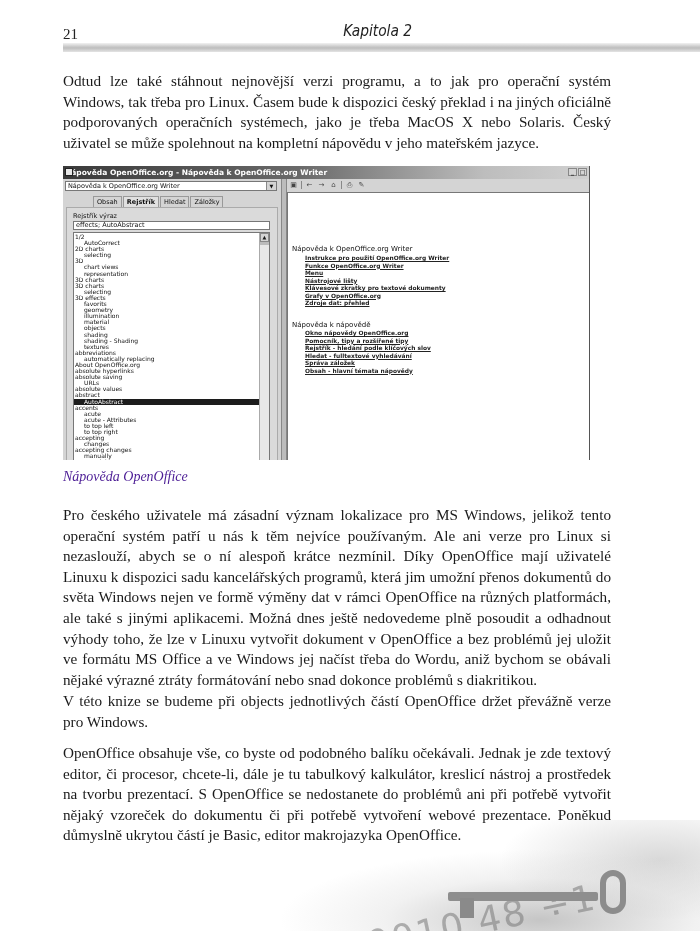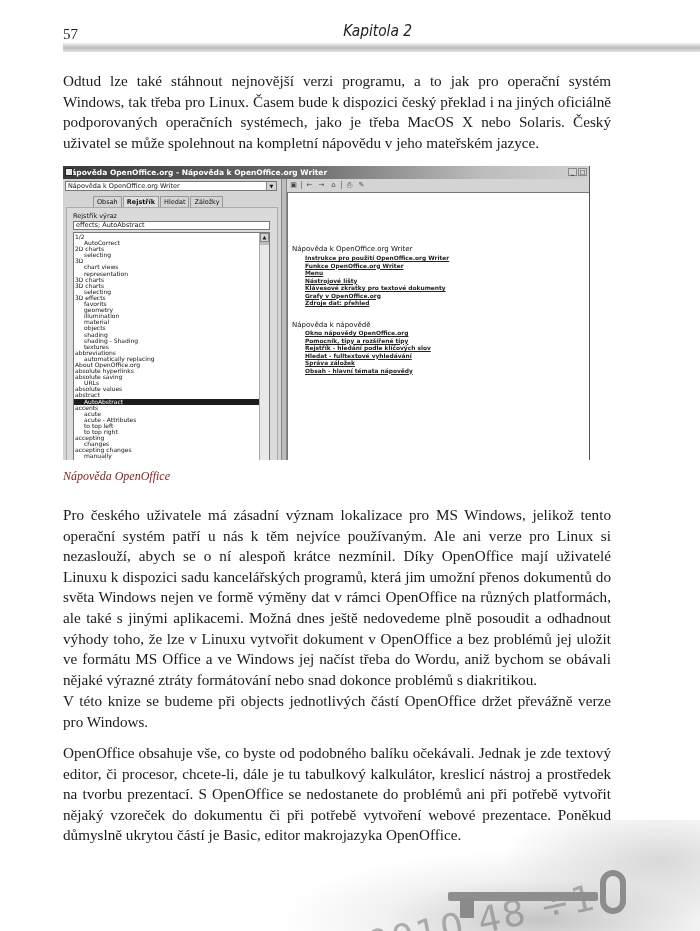--- a/index.html
+++ b/index.html
@@ -28,21 +28,21 @@
       position: absolute; left: 63px; width: 548px;
       font-size: 15.2px; line-height: 20.6px; text-align: justify;
       margin: 0; color: #1a1a1a;
     }
     .p1 { top: 71px; }
     .p2 { top: 505px; }
     .p3 { top: 691px; }
     .p4 { top: 743px; }
     .caption {
       position: absolute; left: 63px; top: 469px;
-      font-style: italic; font-size: 12px; color: #7f1d1d;
+      font-style: italic; font-size: 14px; color: #4c1d95;
     }
 
     
     .figure {
       position: absolute; left: 63px; top: 166px; width: 526px; height: 294px;
       background: #d4d4d4; overflow: hidden;
       font-family: "DejaVu Sans", "Liberation Sans", sans-serif;
       border-right: 1px solid #555;
     }
     .titlebar {
@@ -142,21 +142,21 @@
       position: absolute; left: 420px; top: 50px; width: 26px; height: 44px; border: 6px solid #8c8c8c; border-radius: 14px; box-sizing: border-box;
     }
     .deco-digits {
       position: absolute; left: 185px; top: 80px; font-family: "DejaVu Sans", sans-serif; font-size: 36px; color: rgba(120,120,120,0.55);
       letter-spacing: 2px; transform: rotate(-12deg); white-space: nowrap;
     }
   </style>
 </head>
 <body>
 
-<div class="page-number">57</div>
+<div class="page-number">21</div>
 <div class="chapter-title">Kapitola 2</div>
 <div class="header-rule"></div>
 
 <p class="para p1">Odtud lze také stáhnout nejnovější verzi programu, a to jak pro operační systém Windows, tak třeba pro Linux. Časem bude k dispozici český překlad i na jiných oficiálně podporovaných operačních systémech, jako je třeba MacOS X nebo Solaris. Český uživatel se může spolehnout na kompletní nápovědu v jeho mateřském jazyce.</p>
 
 <div class="figure">
   <div class="titlebar">
     <span class="app-icon"></span>
     <span>Nápověda OpenOffice.org - Nápověda k OpenOffice.org Writer</span>
     <div class="win-btns">

